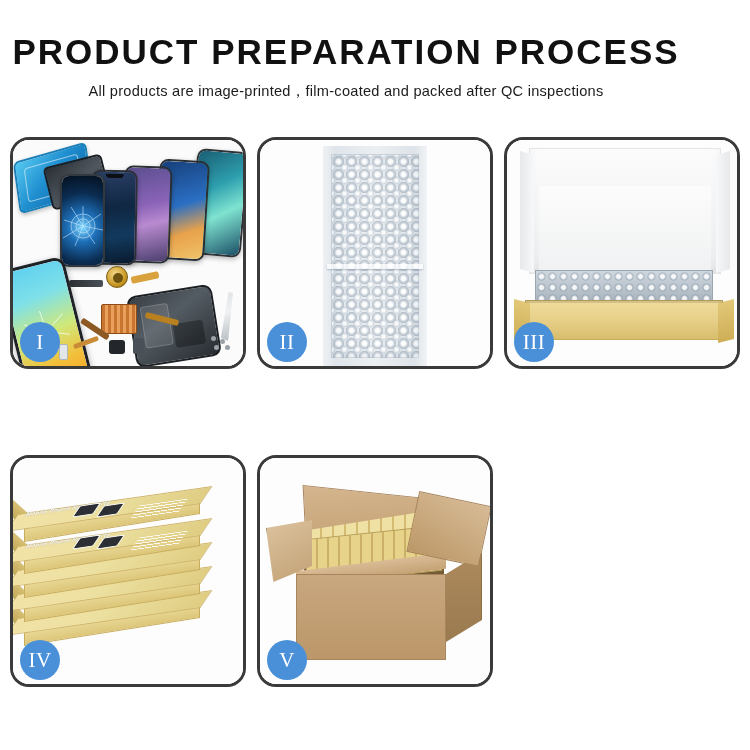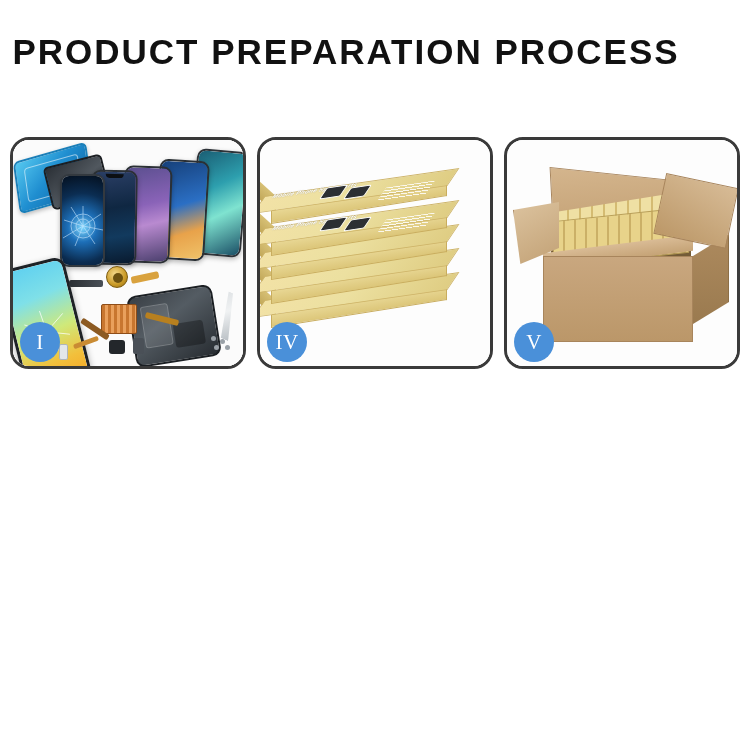--- a/index.html
+++ b/index.html
@@ -346,20 +346,21 @@
     position:absolute; left:150px; top:12px; width:66px; height:26px;
     background:linear-gradient(160deg,rgba(255,255,255,.85),rgba(235,238,240,.5));
     transform:rotate(-12deg); border-radius:3px;
   }
 </style>
 </head>
 <body>
 
 <div id="header">
   <div id="title">PRODUCT PREPARATION PROCESS</div>
+  <div id="subtitle">All products are image-printed，film-coated and packed after QC inspections</div>
 </div>
 
 <div id="grid">
 
   <div class="panel">
     <div class="stage">
       <div class="p1-bg"></div>
 
       <div class="film"></div>
       <div class="film-b"></div>
@@ -415,21 +416,41 @@
       <div class="screws">
         <span style="left:0;top:0"></span>
           <span style="left:9px;top:3px"></span>
         <span style="left:3px;top:9px"></span>
           <span style="left:14px;top:9px"></span>
       </div>
     </div>
     <div class="badge">I</div>
   </div>
 
-
+  <div class="panel">
+    <div class="stage">
+      <div class="bw-wrap">
+        <div class="bw-sheet"></div>
+        <div class="bw-core"></div>
+        <div class="bw-seam"></div>
+      </div>
+    </div>
+    <div class="badge">II</div>
+  </div>
+
+  <div class="panel">
+    <div class="stage p3">
+      <div class="p3-lid"></div>
+      <div class="p3-foam"></div>
+      <div class="p3-bubbles"></div>
+      <div class="p3-base"></div>
+      <div class="p3-lipline"></div>
+    </div>
+    <div class="badge">III</div>
+  </div>
 
   <div class="panel">
     <div class="stage p4">
       <div class="ybox" style="top:146px">
         <div class="side"></div>
           <div class="front"></div>
           <div class="top"></div>
       </div>
       <div class="ybox" style="top:122px">
         <div class="side"></div>

